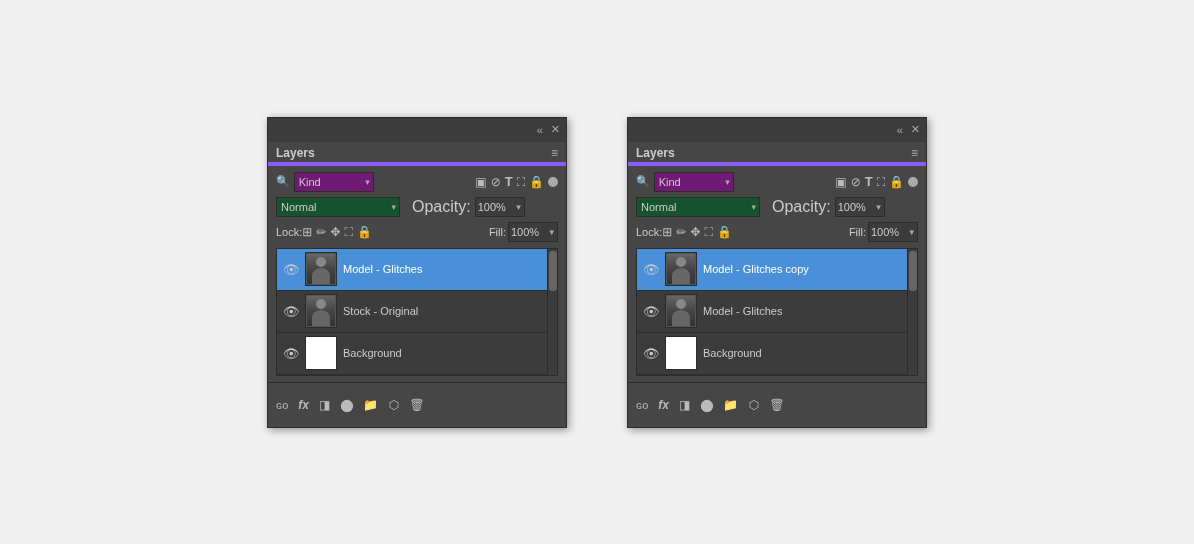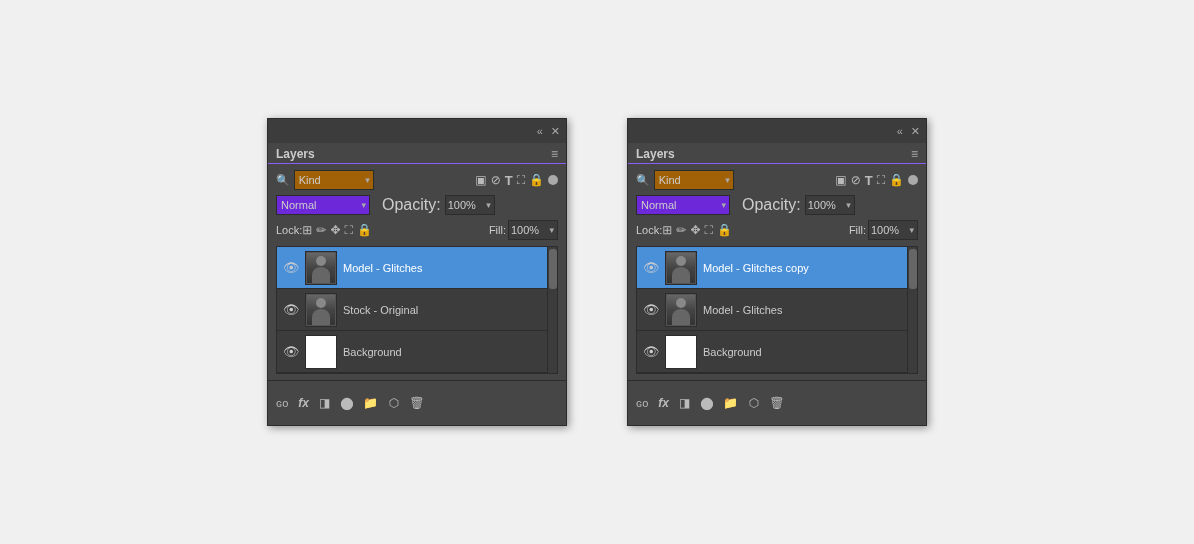--- a/index.html
+++ b/index.html
@@ -36,21 +36,21 @@
     .titlebar-icon {
       color: #aaa;
       font-size: 11px;
       cursor: pointer;
     }
     .panel-header {
       background: #464646;
       padding: 4px 8px 2px 8px;
       display: flex;
       justify-content: space-between;
-      border-bottom: 1px solid #8b5cf6;
+      border-bottom: 4px solid #8b5cf6;
     }
     .panel-title {
       color: #ccc;
       font-size: 12px;
       font-weight: bold;
     }
     .panel-menu-icon {
       color: #aaa;
       font-size: 12px;
       cursor: pointer;
@@ -63,21 +63,21 @@
       display: flex;
       align-items: center;
       gap: 4px;
       margin-bottom: 5px;
     }
     .search-icon-wrap {
       color: #aaa;
       font-size: 11px;
     }
     .kind-select {
-      background: #a16207;
+      background: #701a75;
       border: 1px solid #2c2c2c;
       color: #ccc;
       font-size: 11px;
       padding: 2px 4px;
       width: 80px;
       height: 20px;
     }
     .kind-icons {
       display: flex;
       gap: 4px;
@@ -96,26 +96,26 @@
       display: inline-block;
     }
     
     .blend-row {
       display: flex;
       align-items: center;
       gap: 4px;
       margin-bottom: 5px;
     }
     .blend-select {
-      background: #6d28d9;
+      background: #14532d;
       border: 1px solid #2c2c2c;
       color: #ccc;
       font-size: 11px;
       padding: 2px 4px;
-      width: 94px;
+      width: 124px;
       height: 20px;
     }
     .opacity-label {
       color: #ccc;
       font-size: 16px;
       margin-left: 8px;
     }
     .small-select {
       background: #3c3c3c;
       border: 1px solid #2c2c2c;

